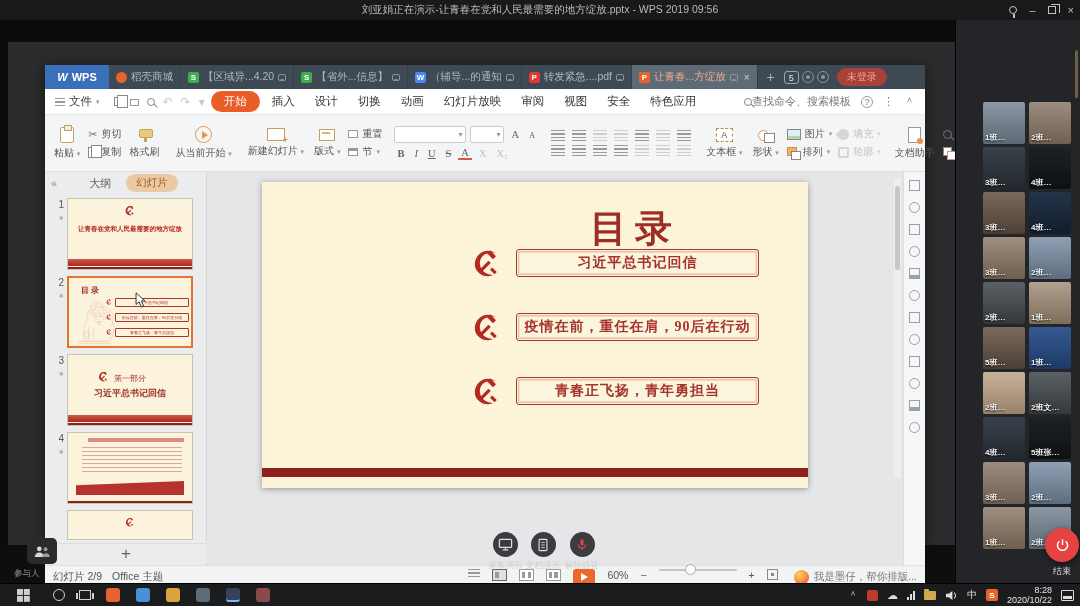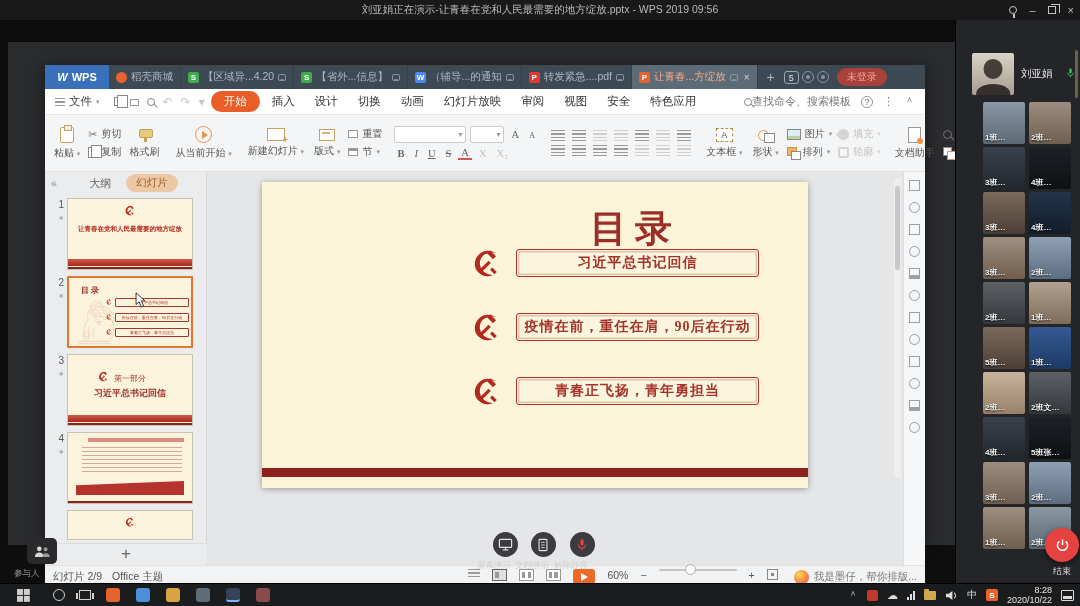--- a/index.html
+++ b/index.html
@@ -188,21 +188,21 @@
   #zoom-slider .knob{position:absolute;left:26px;top:-5px;width:11px;height:11px;border-radius:50%;background:#fdfdfd;border:1px solid #aaa;}
   .fit{width:11px;height:11px;border:1px solid #888;position:relative;}
   .fit::after{content:"";position:absolute;left:3px;top:3px;width:3px;height:3px;background:#888;}
   #assistant{display:flex;align-items:center;gap:5px;color:#777;font-size:10.5px;padding-left:4px;}
   .ball{width:15px;height:15px;border-radius:50%;background:radial-gradient(circle at 35% 30%,#ffd75e,#f5803e 60%,#d8486b);}
 
   
   #participants-btn{left:14px;top:538px;width:56px;text-align:left;}
   #participants-btn .pp-box{margin:0 auto;width:30px;height:26px;background:#2a2a2c;border-radius:5px;display:flex;align-items:center;justify-content:center;}
   #participants-btn .lbl{color:#9a9a9a;font-size:8.5px;margin-top:4px;}
-  .mc{position:absolute;top:532px;width:56px;text-align:left;}
+  .mc{position:absolute;top:532px;width:56px;text-align:center;}
   .mc .cir{margin:0 auto;width:25px;height:25px;background:#3c3c40;border-radius:50%;display:flex;align-items:center;justify-content:center;}
   .mc .lbl{color:#cfcfcf;font-size:8.5px;margin-top:3px;white-space:nowrap;}
 
   
   #sidebar{left:955px;top:20px;width:125px;height:563px;background:#242529;border-left:1px solid #000;}
   #sb-hdr{position:absolute;left:0;top:4px;width:125px;height:24px;display:flex;align-items:center;padding:0 10px;color:#e4e4e4;font-size:12px;}
   .ic-menu{margin-left:auto;width:13px;height:9px;background:repeating-linear-gradient(to bottom,#b0b0b0 0 1.4px,transparent 1.4px 3.8px);}
   #host-row{position:absolute;left:16px;top:32px;width:104px;height:44px;display:flex;align-items:center;}
   .vtile{background:#4c4c4e;border-radius:2px;position:relative;overflow:hidden;}
   .vtile::before{content:"";position:absolute;left:50%;top:38%;transform:translate(-50%,-50%);width:45%;height:48%;
@@ -728,29 +728,20 @@
 <div class="mc" style="left:554px">
   <div class="cir" style="color:#e64340">
       <svg width="14" height="14">
         <use href="#mic"></use>
       </svg>
     </div>
   <div class="lbl">解除静音</div>
 </div>
 
 <div id="sidebar" class="abs">
-  <div id="host-row">
-    <div id="host-thumb" class="vtile"></div>
-    <span id="host-name">刘亚娟</span>
-    <span id="host-mic" style="color:#35c75a">
-      <svg width="11" height="12">
-          <use href="#mic"></use>
-        </svg>
-    </span>
-  </div>
   <div id="sb-scroll"></div>
   <div id="pgrid-wrap">
     <div class="ptile pt0" style="left:19px;top:1px">
         <span class="plabel">1班…</span>
       </div>
     <div class="ptile pt1" style="left:65px;top:1px">
         <span class="plabel">2班…</span>
       </div>
     <div class="ptile pt2" style="left:19px;top:46px">
         <span class="plabel">3班…</span>

